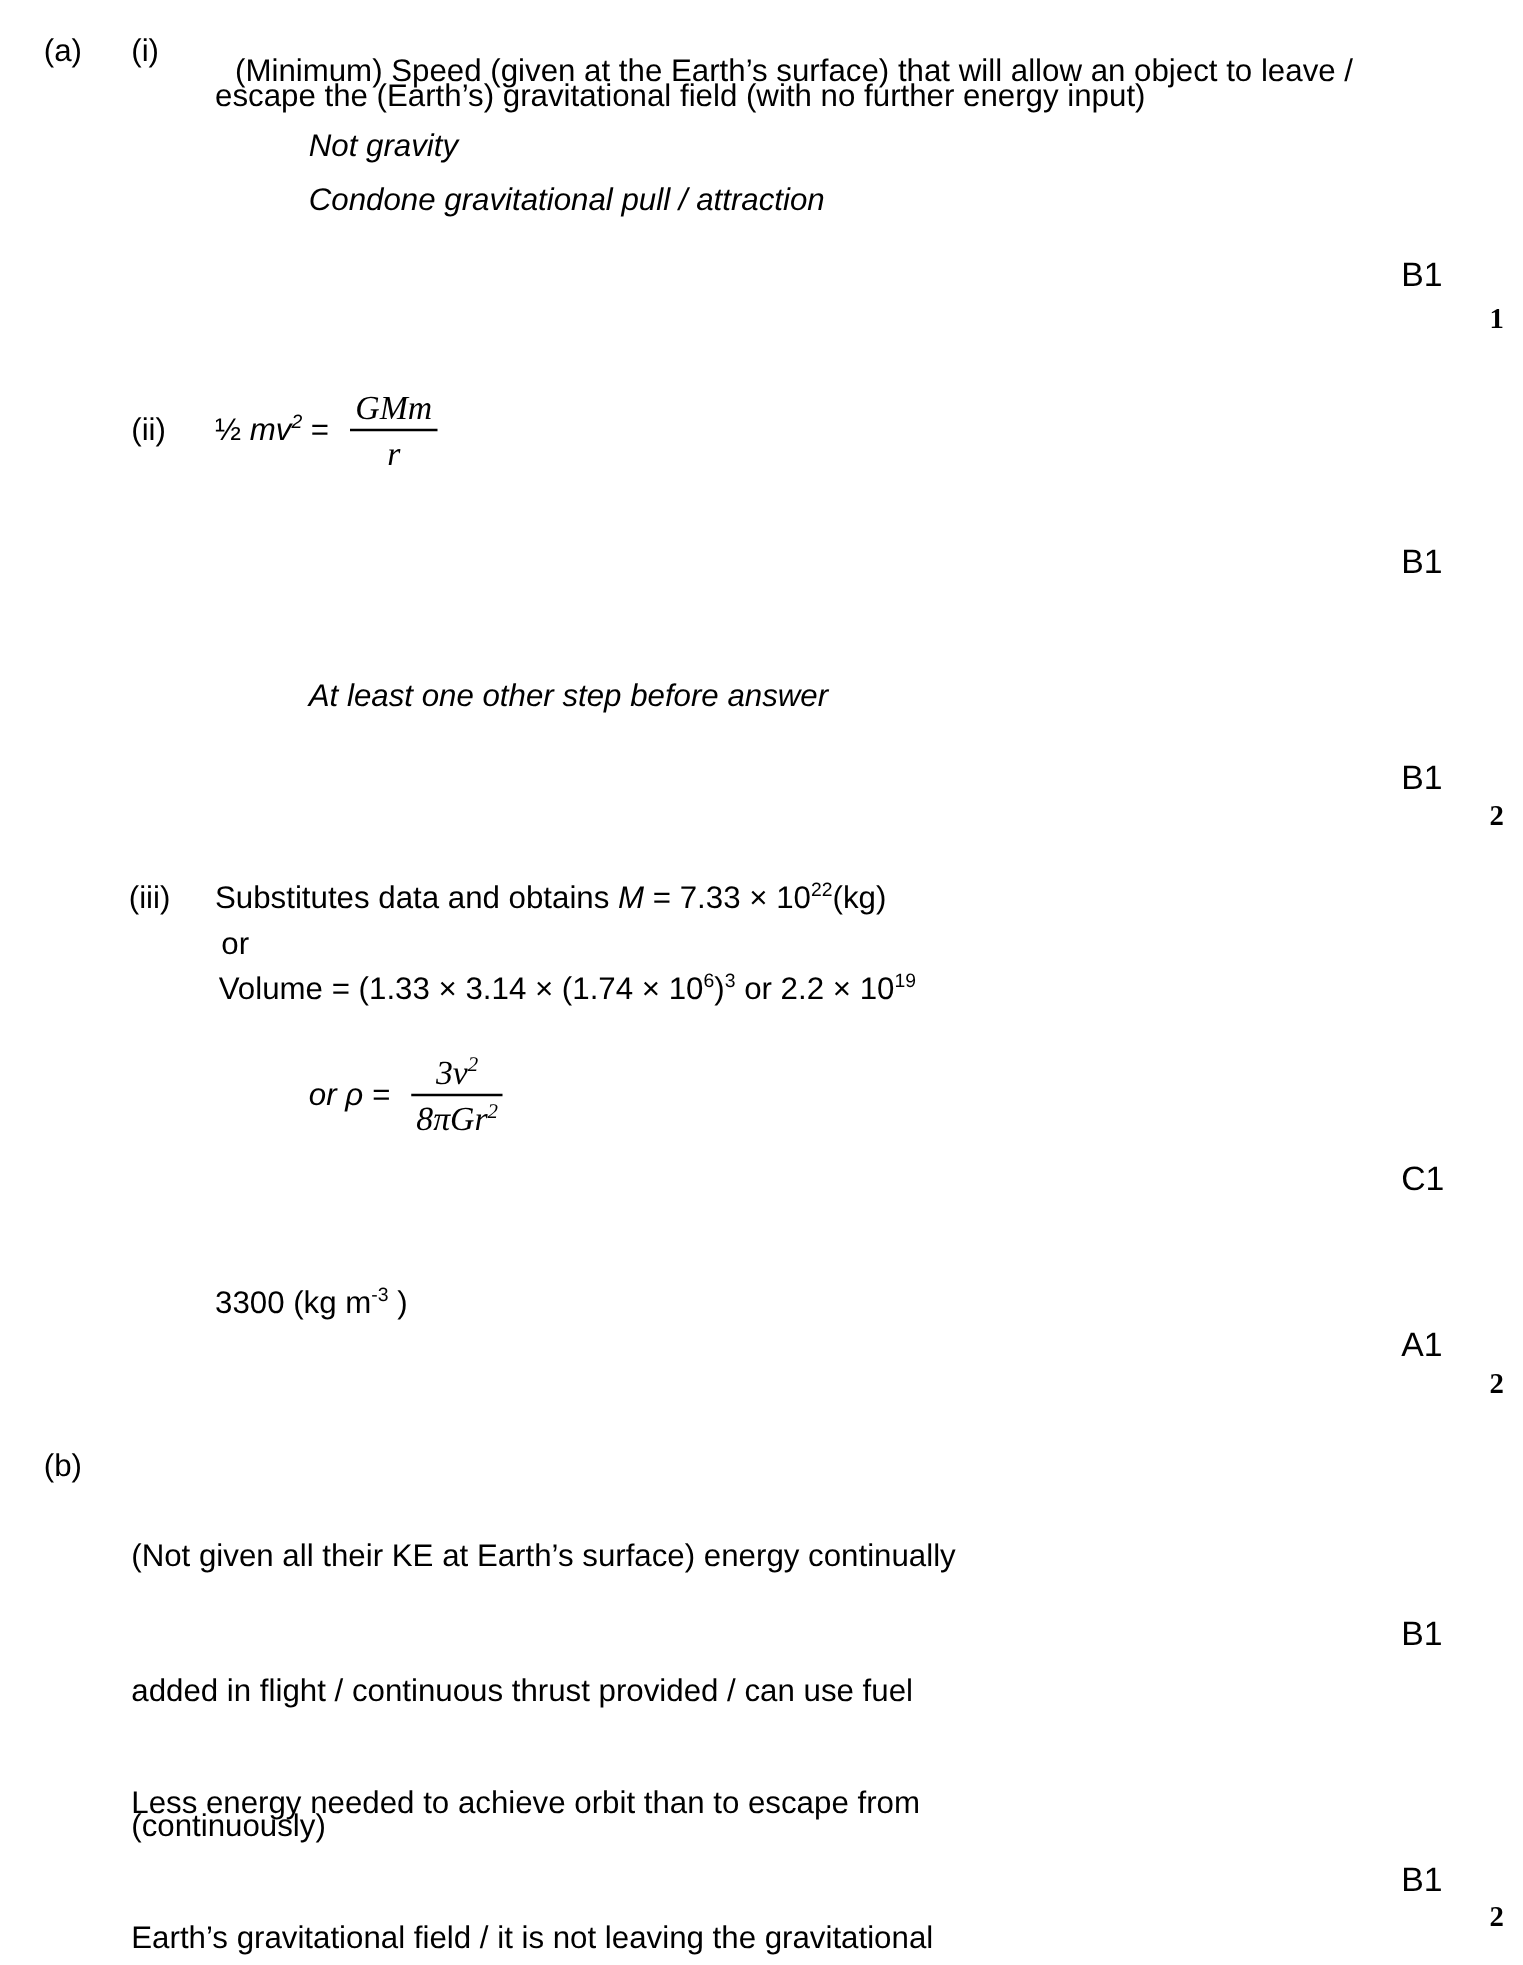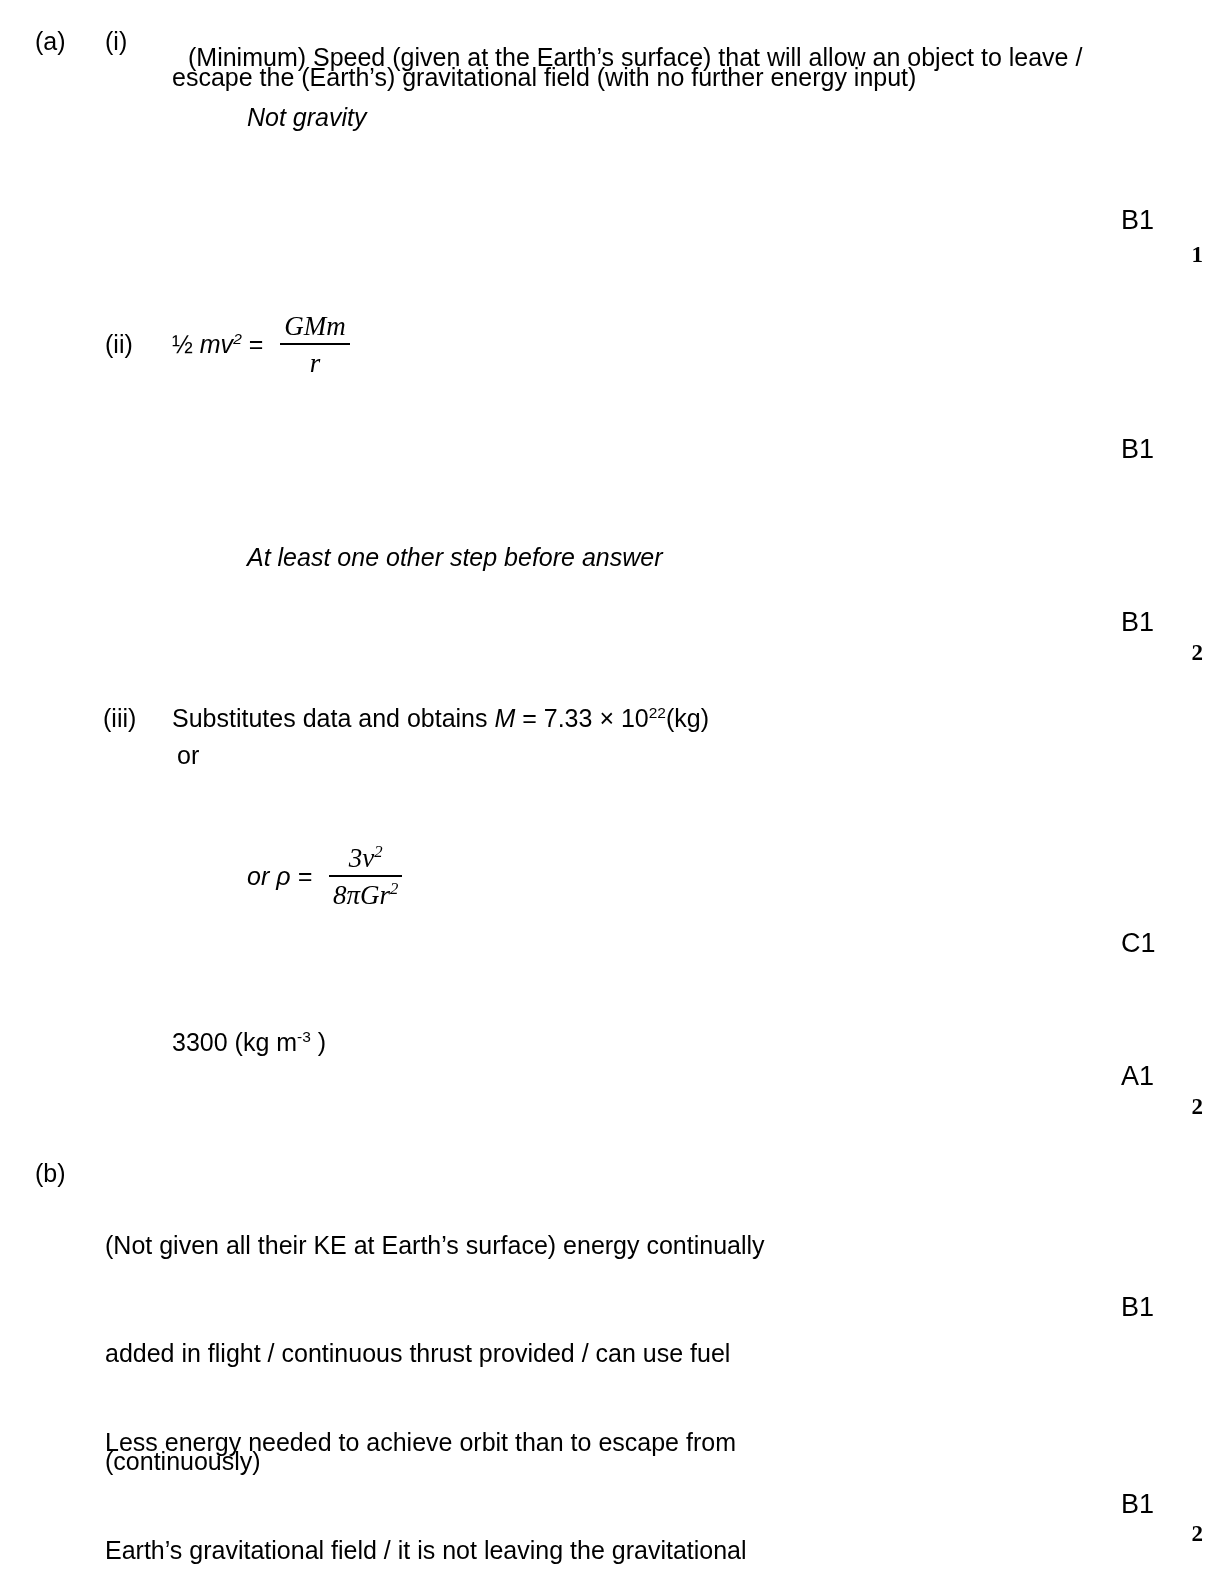--- a/index.html
+++ b/index.html
@@ -55,40 +55,42 @@
 </head>
 <body>
 
 <div class="page">
 
   <div class="abs" style="left:35px; top:23px;">(a)</div>
   <div class="abs" style="left:105px; top:23px;">(i)</div>
   <div class="abs" style="left:188px; top:23px;margin-top:16px;">(Minimum) Speed (given at the Earth’s surface) that will allow an object to leave /</div>
   <div class="abs" style="left:172px; top:59px;">escape the (Earth’s) gravitational field (with no further energy input)</div>
   <div class="abs it" style="left:247px; top:99px;">Not gravity</div>
+  <div class="abs it" style="left:247px; top:142px;">Condone gravitational pull / attraction</div>
   <div class="mark" style="top:205px;">B1</div>
   <div class="total" style="top:242px;">1</div>
 
   <div class="abs" style="left:105px; top:326px;">(ii)</div>
   <div class="abs eqrow" style="left:172px; top:308px; height:72px;">
     <span><span>½ </span><span class="it">mv</span><sup class="it">2</sup><span> = </span></span>
     <span class="frac">
       <span class="fnum">GMm</span>
       <span class="fbar"></span>
       <span class="fden">r</span>
     </span>
   </div>
   <div class="mark" style="top:434px;">B1</div>
   <div class="abs it" style="left:247px; top:539px;">At least one other step before answer</div>
   <div class="mark" style="top:607px;">B1</div>
   <div class="total" style="top:640px;">2</div>
 
   <div class="abs" style="left:103px; top:700px;">(iii)</div>
   <div class="abs" style="left:172px; top:700px;"><span>Substitutes data and obtains </span><span class="it">M</span><span> = 7.33 × 10</span><sup>22</sup><span>(kg)</span></div>
   <div class="abs" style="left:177px; top:737px;">or</div>
+  <div class="abs" style="left:175px; top:773px;"><span>Volume = (1.33 × 3.14 × (1.74 × 10</span><sup>6</sup><span>)</span><sup>3</sup><span> or 2.2 × 10</span><sup>19</sup></div>
   <div class="abs eqrow" style="left:247px; top:838px; height:76px;justify-content:flex-end;">
     <span class="it">or ρ = </span>
     <span class="frac">
       <span class="fnum"><span>3v</span><sup>2</sup></span>
       <span class="fbar"></span>
       <span class="fden"><span>8πGr</span><sup>2</sup></span>
     </span>
   </div>
   <div class="mark" style="top:928px;">C1</div>
   <div class="abs" style="left:172px; top:1024px;"><span>3300 (kg m</span><sup>-3</sup><span> )</span></div>

